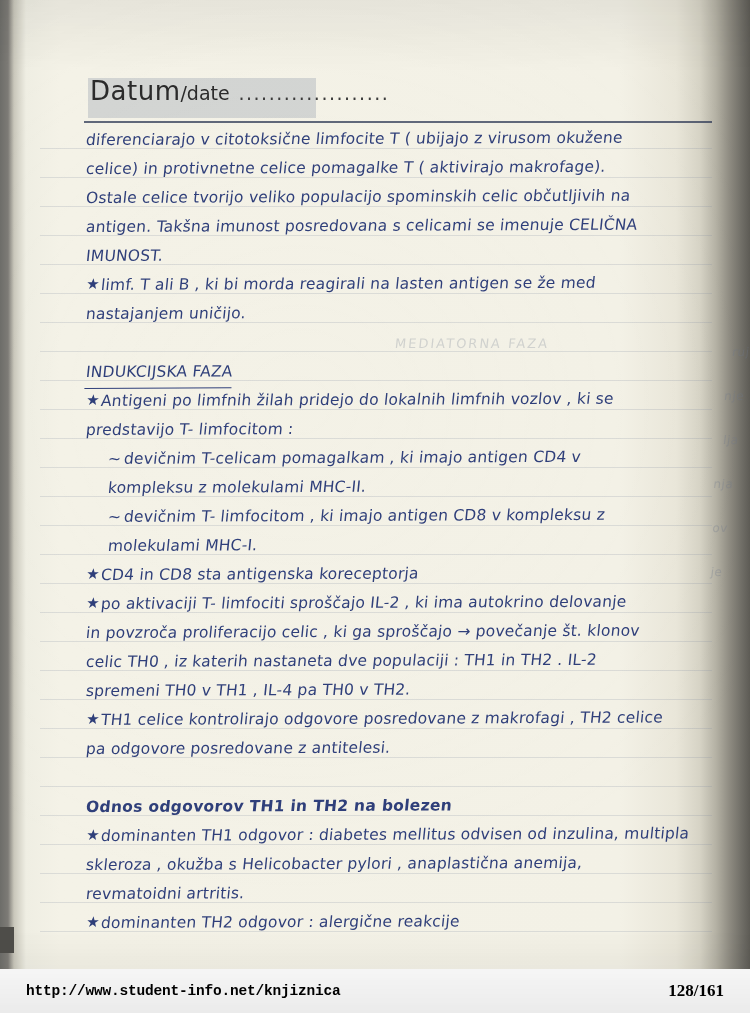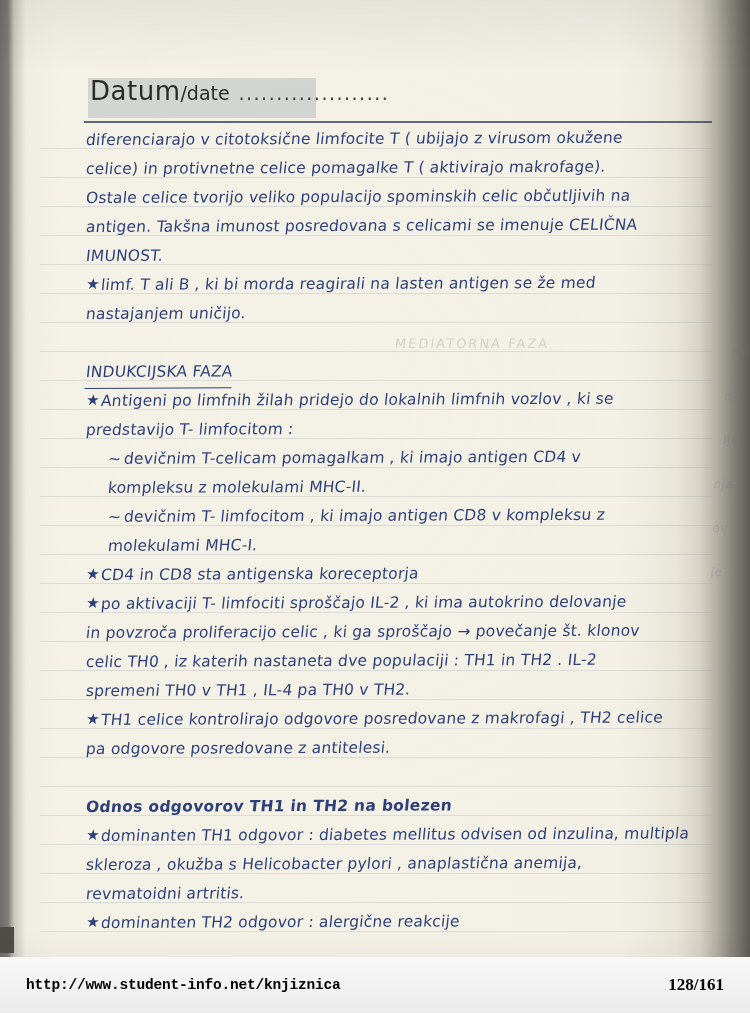--- a/index.html
+++ b/index.html
@@ -172,21 +172,21 @@
   }
   .boldish { font-weight: bold; letter-spacing: .3px; }
   .blank { height: 29px; }
 
   
   .footer {
     position: absolute;
     left: 0;
     bottom: 0;
     width: 750px;
-    height: 56px;
+    height: 44px;
     background: #ffffff;
     display: flex;
     align-items: center;
     justify-content: space-between;
     padding: 0 26px;
     box-sizing: border-box;
   }
   .footer-url {
     font-family: "Liberation Mono", monospace;
     font-size: 14.5px;

